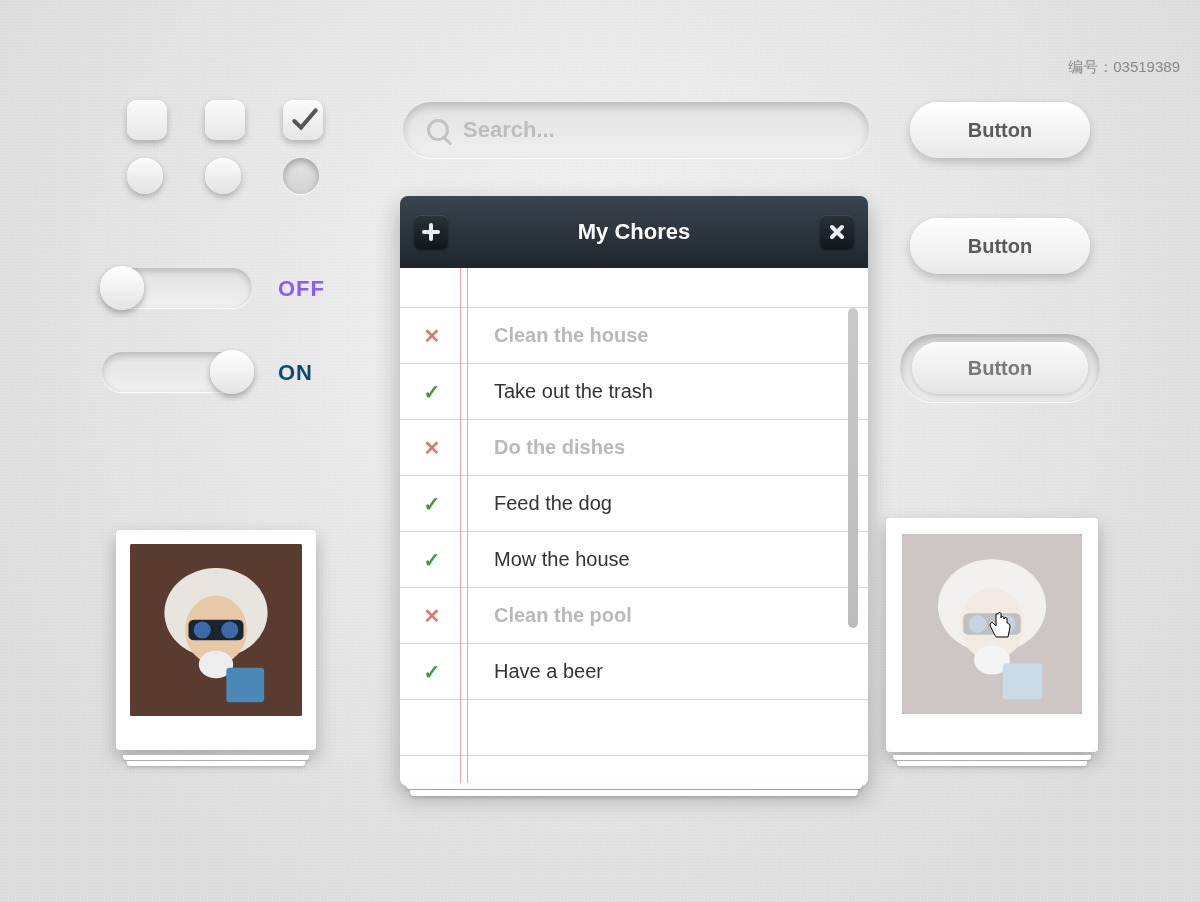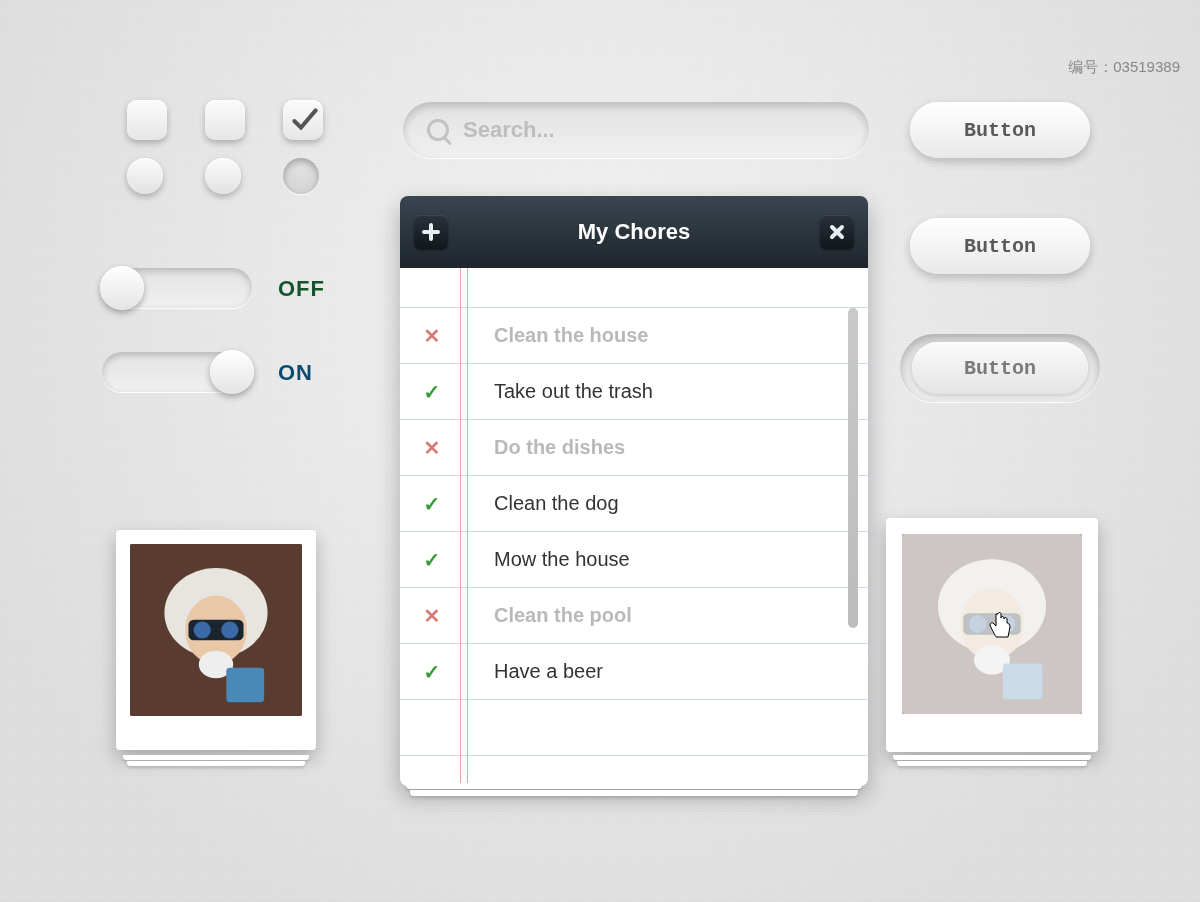--- a/index.html
+++ b/index.html
@@ -36,41 +36,41 @@
     box-shadow: inset 0 4px 8px rgba(0,0,0,.18), 0 1px 1px #fff;
     display:flex; align-items:center; padding:12px 24px; gap:14px;}
   .search input{ border:none;background:transparent;outline:none;font-size:22px;color:#555;flex:1;}
   .search input::placeholder{ color:#bdbdbd; font-weight:600;}
   .search-ico{ width:22px;height:22px;border:3px solid #c2c2c2;border-radius:50%;position:relative;}
   .search-ico::after{content:"";position:absolute;width:3px;height:10px;background:#c2c2c2;border-radius:2px;
     bottom:-8px;right:-3px;transform:rotate(-45deg);}
 
   
   .btn{ width:180px;height:56px;border-radius:28px;display:flex;align-items:center;justify-content:center;
-    font-size:20px;font-weight:700;color:#5a5a5a;font-family:Liberation Mono, monospace;}
+    font-size:20px;font-weight:700;color:#5a5a5a;}
   .btn1{ position:absolute; top:102px; right:110px; background:linear-gradient(#ffffff,#e9e9e9);
     box-shadow:0 4px 10px rgba(0,0,0,.2), inset 0 1px 1px #fff;}
   .btn2{ position:absolute; top:218px; right:110px; background:linear-gradient(#ffffff,#e9e9e9);
     box-shadow:0 4px 10px rgba(0,0,0,.2), inset 0 1px 1px #fff;}
   .btn3wrap{ position:absolute; top:334px; right:100px; width:200px; height:68px; border-radius:34px;
     background:linear-gradient(#dcdcdc,#efefef); box-shadow:inset 0 4px 10px rgba(0,0,0,.22), 0 1px 1px #fff;
     display:flex;align-items:center;justify-content:center;}
   .btn3{ background:linear-gradient(#fbfbfb,#e4e4e4); box-shadow:0 2px 4px rgba(0,0,0,.15), inset 0 1px 1px #fff; color:#7a7a7a; width:176px; height:52px;}
 
   
   .toggle{ height:40px;border-radius:20px;position:relative;
     background:linear-gradient(#e3e3e3,#f0f0f0); box-shadow:inset 0 3px 7px rgba(0,0,0,.2), 0 1px 1px #fff;}
   .toggle .knob{ position:absolute; width:44px;height:44px;border-radius:50%;
     background:linear-gradient(#ffffff,#e4e4e4); box-shadow:0 3px 6px rgba(0,0,0,.3), inset 0 1px 1px #fff; top:-2px;}
   .toggle-off{ position:absolute; top:268px; left:102px; width:150px;}
   .toggle-off .knob{ left:-2px;}
   .toggle-on{ position:absolute; top:352px; left:102px; width:150px;}
   .toggle-on .knob{ right:-2px;}
   .tlabel{ position:absolute; font-size:22px; font-weight:800; letter-spacing:1px;}
-  .tlabel.off{ color:#14532d; top:276px; left:278px;}
+  .tlabel.off{ color:#8b5cf6; top:276px; left:278px;}
   .tlabel.on{ color:#0c4a6e; top:360px; left:278px;}
 
   
   .card{ position:absolute; top:196px; left:400px; width:468px; height:590px; border-radius:8px;
     box-shadow:0 10px 25px rgba(0,0,0,.28); background:#fff; overflow:hidden;}
   .card-header{ height:72px; background:linear-gradient(#3a4550,#1e252c); display:flex;align-items:center;
     justify-content:space-between; padding:0 14px; color:#fff;}
   .h-btn{ width:34px;height:34px;border-radius:6px;background:linear-gradient(#2a323a,#10161c);
     box-shadow:inset 0 1px 1px rgba(255,255,255,.12), 0 1px 2px rgba(0,0,0,.5);
     display:flex;align-items:center;justify-content:center;}
@@ -172,21 +172,21 @@
         <div class="row">
           <div class="mark v">✓</div>
           <div class="task done">Take out the trash</div>
         </div>
         <div class="row">
           <div class="mark x">✕</div>
           <div class="task und">Do the dishes</div>
         </div>
         <div class="row">
           <div class="mark v">✓</div>
-          <div class="task done">Clean the dog</div>
+          <div class="task done">Feed the dog</div>
         </div>
         <div class="row">
           <div class="mark v">✓</div>
           <div class="task done">Mow the house</div>
         </div>
         <div class="row">
           <div class="mark x">✕</div>
           <div class="task und">Clean the pool</div>
         </div>
         <div class="row">

